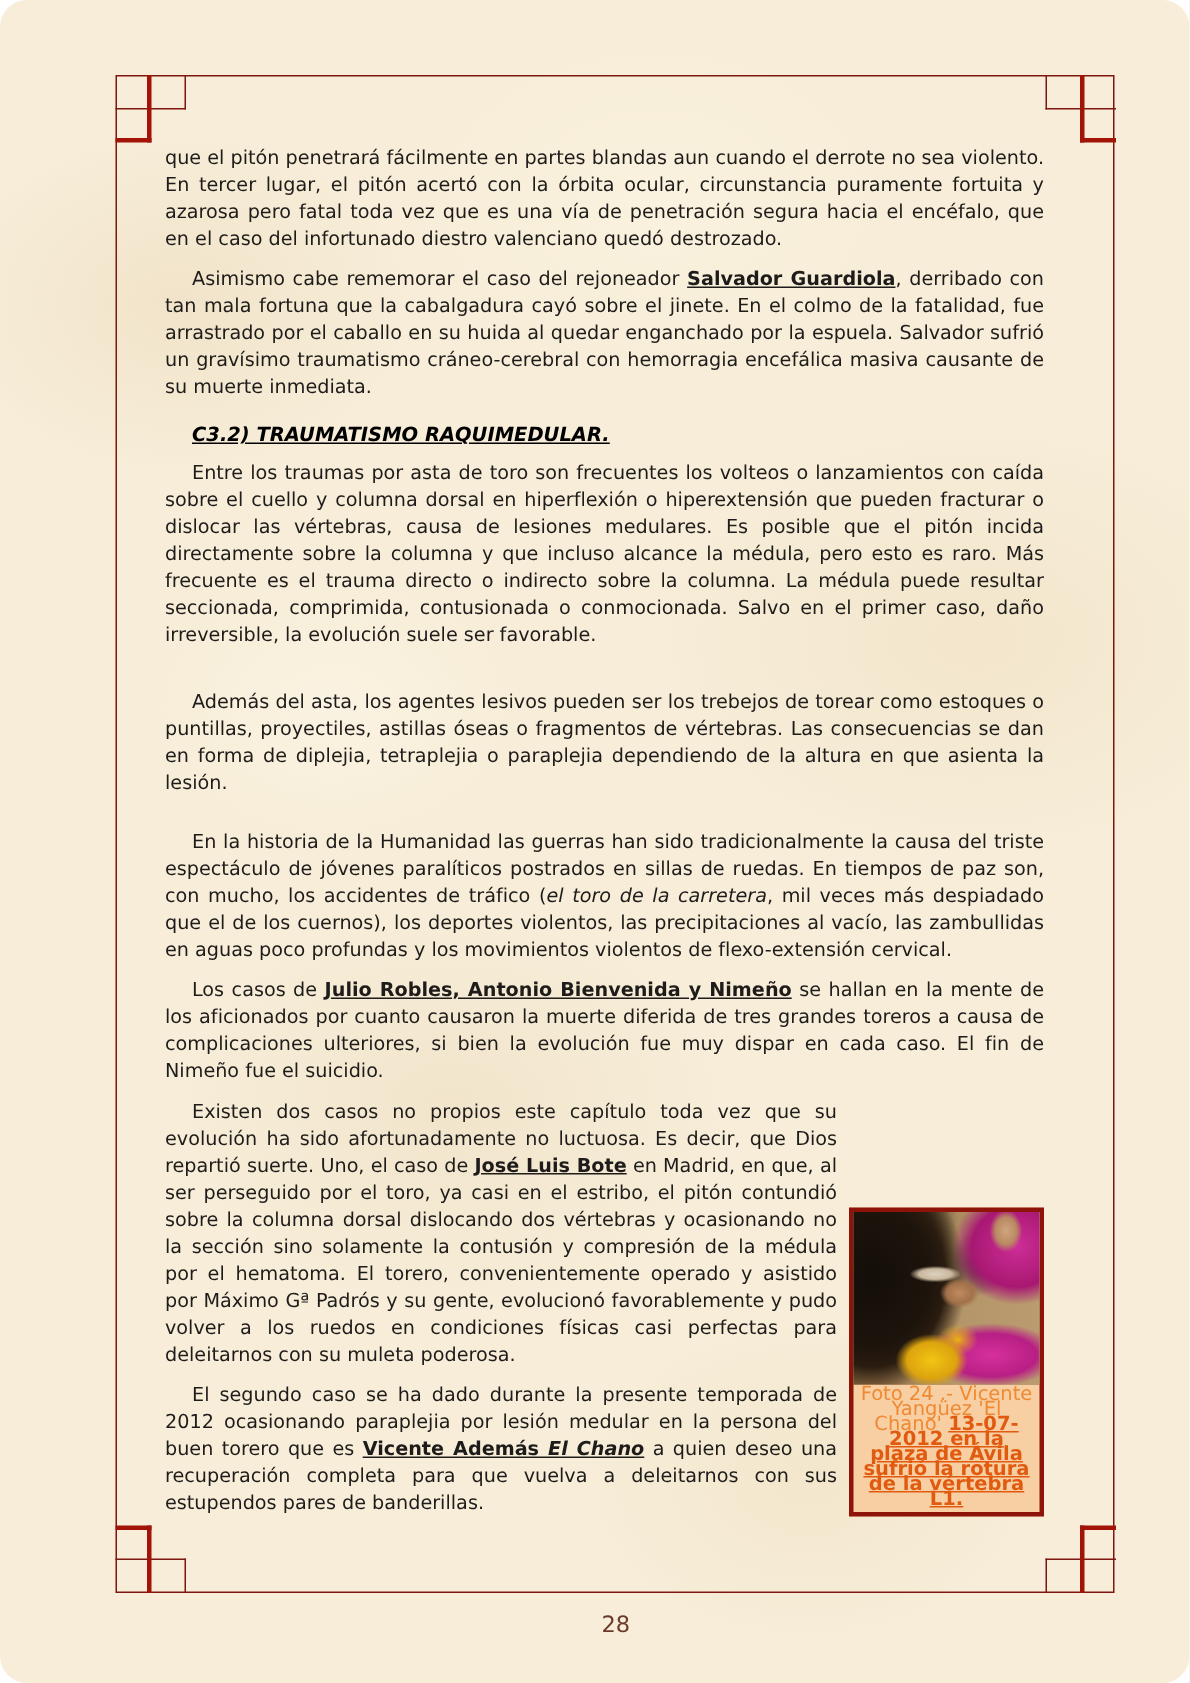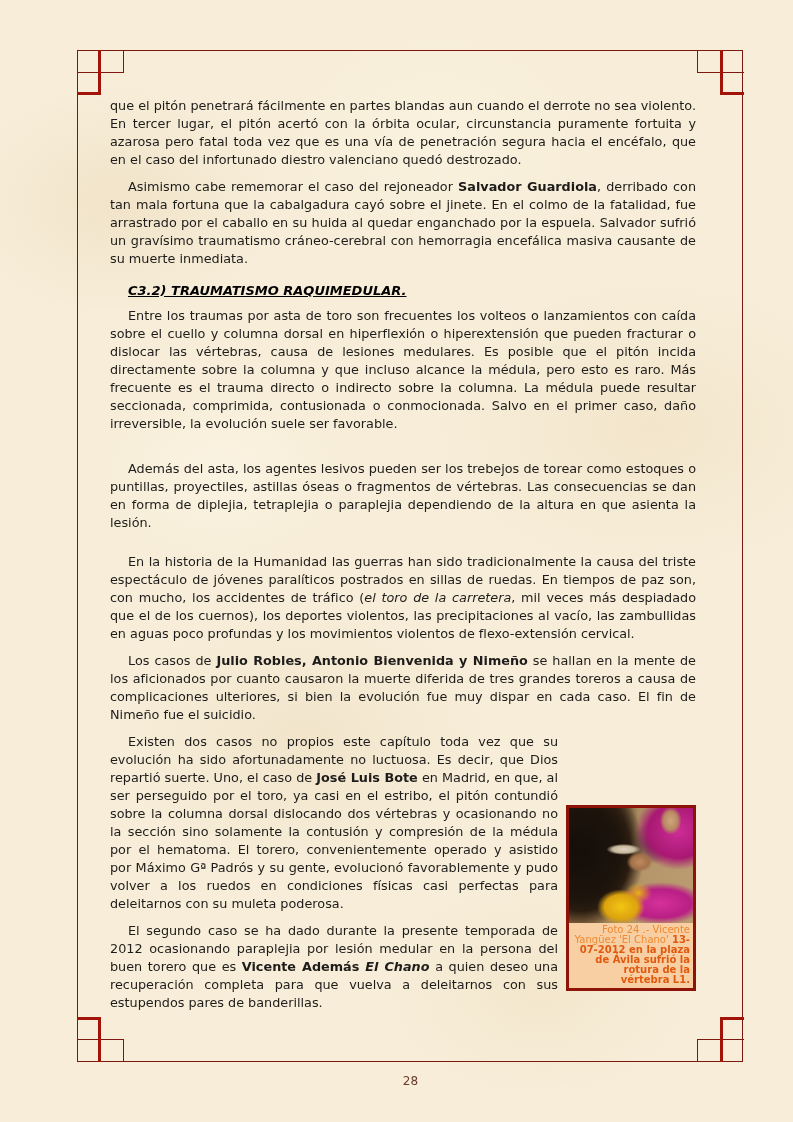--- a/index.html
+++ b/index.html
@@ -9,20 +9,21 @@
   .page {
     position:relative; width:793px; height:1122px; overflow:hidden;
     background-color:#f7edd8;
     background-image:
       radial-gradient(220px 160px at 15% 18%, rgba(219,194,150,0.22), transparent 70%),
       radial-gradient(300px 200px at 82% 38%, rgba(224,199,154,0.20), transparent 70%),
       radial-gradient(260px 190px at 38% 66%, rgba(216,190,146,0.18), transparent 70%),
       radial-gradient(210px 150px at 68% 88%, rgba(227,204,158,0.20), transparent 70%),
       radial-gradient(190px 140px at 28% 42%, rgba(255,250,236,0.45), transparent 70%),
       radial-gradient(240px 170px at 55% 12%, rgba(255,249,232,0.40), transparent 70%);
+    border-radius: 18px;
   }
 
   
   .frame {
     position:absolute; left:77px; top:50px; width:666px; height:1012px;
     border:1px solid #7e170f;
   }
   .corner { position:absolute; width:47px; height:45px; }
   .corner .tnv { position:absolute; left:46px; top:0; width:1px; height:23px; background:#7e170f; }
   .corner .tnh { position:absolute; left:0; top:22px; width:47px; height:1px; background:#7e170f; }
@@ -35,21 +36,21 @@
 
   
   .content {
     position:absolute; left:110px; top:97px; width:586px;
     font-size:12.8px; line-height:18px; color:#1e1c1a;
     text-align:justify;
   }
   .content p { margin:0 0 9px 0; }
   .content p.indent { text-indent:18px; }
   .content p.sp { margin-bottom:21px;margin-top:27px; }
-  .runs .b { font-weight:bold; }
+  .runs .b { font-weight:bold;text-decoration:underline; }
   .runs .i { font-style:italic;margin-top:12px; }
   .heading {
     font-size:13px; font-weight:bold; font-style:italic;
     text-decoration:underline; color:#000;
     margin:14px 0 7px 18px; text-align:left;
   }
   .heading.h2 { margin:15px 0 17px 18px; }
 
   
   .photo-figure {
@@ -67,29 +68,29 @@
       radial-gradient(18px 14px at 56% 74%, #e8b512 0%, transparent 75%),
       radial-gradient(55px 26px at 74% 83%, #d6309c 0%, #b81f84 55%, transparent 82%),
       radial-gradient(50px 45px at 88% 20%, #cd2d96 0%, #a81872 60%, transparent 86%),
       radial-gradient(30px 30px at 68% 30%, #3a2430 0%, transparent 72%),
       radial-gradient(70px 85px at 10% 38%, #140e09 0%, #1d140c 55%, #2a1c10 70%, transparent 90%),
       radial-gradient(40px 60px at 30% 10%, #120d08 0%, transparent 82%),
       radial-gradient(26px 20px at 18% 76%, #7a5a3a 0%, transparent 72%),
       linear-gradient(100deg, #7c5c38 0%, #96744a 28%, #a8895c 45%, #b5956a 60%, #bb9c70 100%);
   }
   .photo-caption {
-    padding:2px 3px 3px 3px; font-size:10px; line-height:10px;
-    text-align:right; text-indent:0;
+    padding:2px 3px 3px 3px; font-size:13px; line-height:10px;
+    text-align:center; text-indent:0;
   }
   .photo-caption span { color:#ee8a33; }
   .photo-caption span.b { color:#e05a10; font-weight:bold; }
 
   .page-number {
     position:absolute; left:77px; top:1074px; width:667px;
-    text-align:center; font-size:12px; color:#6b3a28;
+    text-align:center; font-size:15px; color:#6b3a28;
   }
 </style>
 </head>
 <body>
 
 <div class="page">
 
   <div class="frame"></div>
 
   <div class="corner tl">

